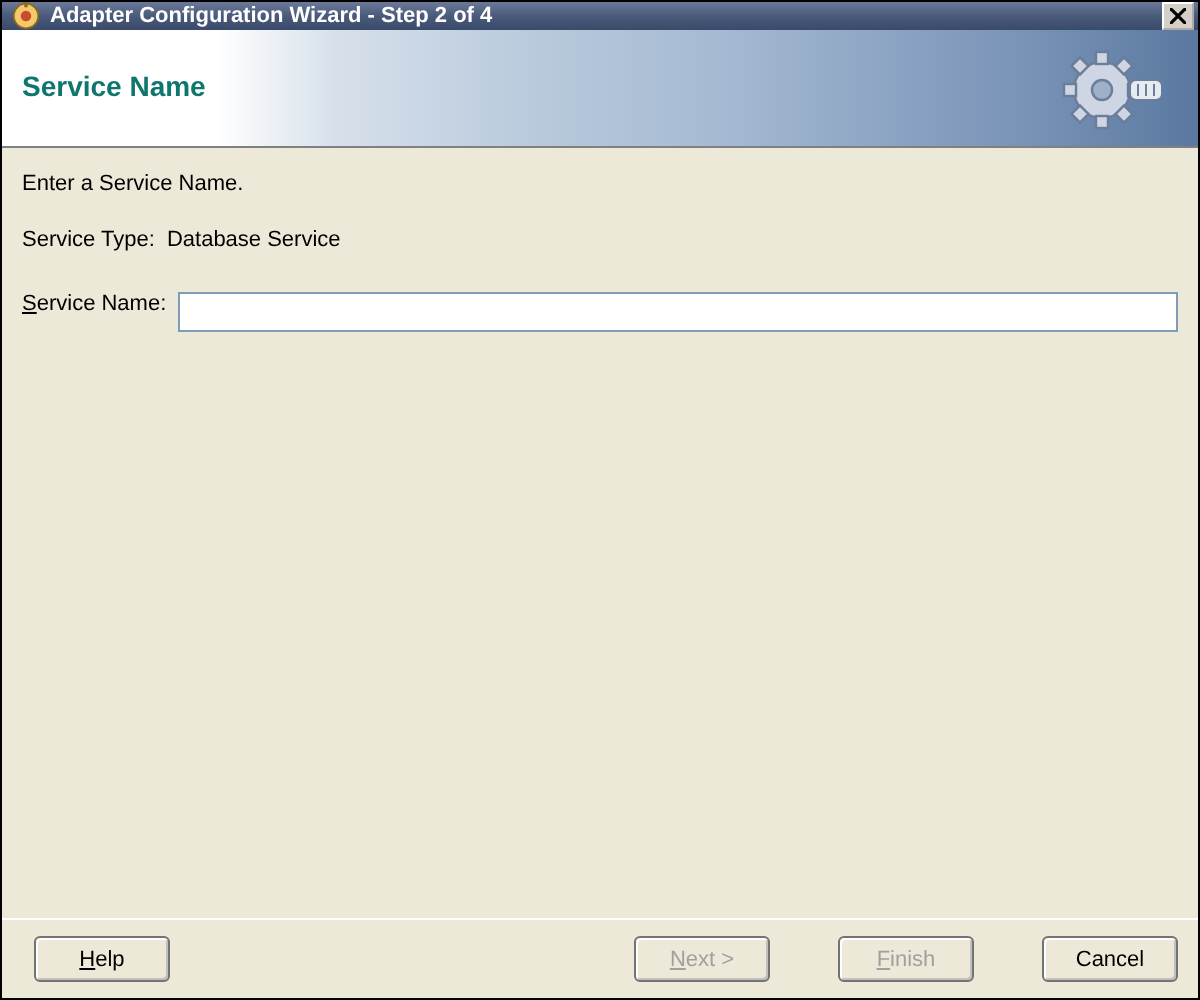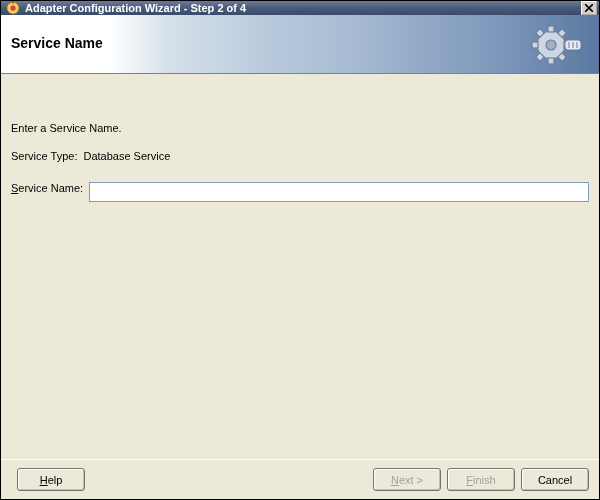--- a/index.html
+++ b/index.html
@@ -61,39 +61,38 @@
     position: relative;
     overflow: hidden;
     border-bottom: 1px solid #808080;
   }
   .header-title {
     position: absolute;
     left: 10px;
     top: 18px;
     font-size: 14px;
     font-weight: bold;
-    color: #000000;
+    color: #0f766e;
     background: #fff;
     padding: 2px 8px 2px 0;
   }
   .header-gear {
     position: absolute;
     right: 18px;
     top: 6px;
   }
   .content {
     flex: 1;
     padding: 12px 10px 10px 10px;
     background: #ece9d8;
     position: relative;
   }
   .instruction {
     margin-bottom: 16px;
     font-size: 11px;
-    margin-top: 36px;
   }
   .row {
     display: flex;
     margin-bottom: 20px;
     gap: 6px;
   }
   .label {
     font-size: 11px;
   }
   .label-underline {
@@ -111,20 +110,21 @@
     font-size: 11px;
     padding: 1px 3px;
   }
   .button-bar {
     height: 40px;
     border-top: 1px solid #fff;
     display: flex;
     align-items: center;
     padding: 0 10px;
     background: #ece9d8;
+    gap: 28px;
   }
   .spacer { flex: 1; }
   button.wiz {
     height: 23px;
     min-width: 68px;
     margin-left: 6px;
     background: #ece9d8;
     border: 1px solid #737373;
     border-radius: 3px;
     font-family: Tahoma, Arial, sans-serif;

